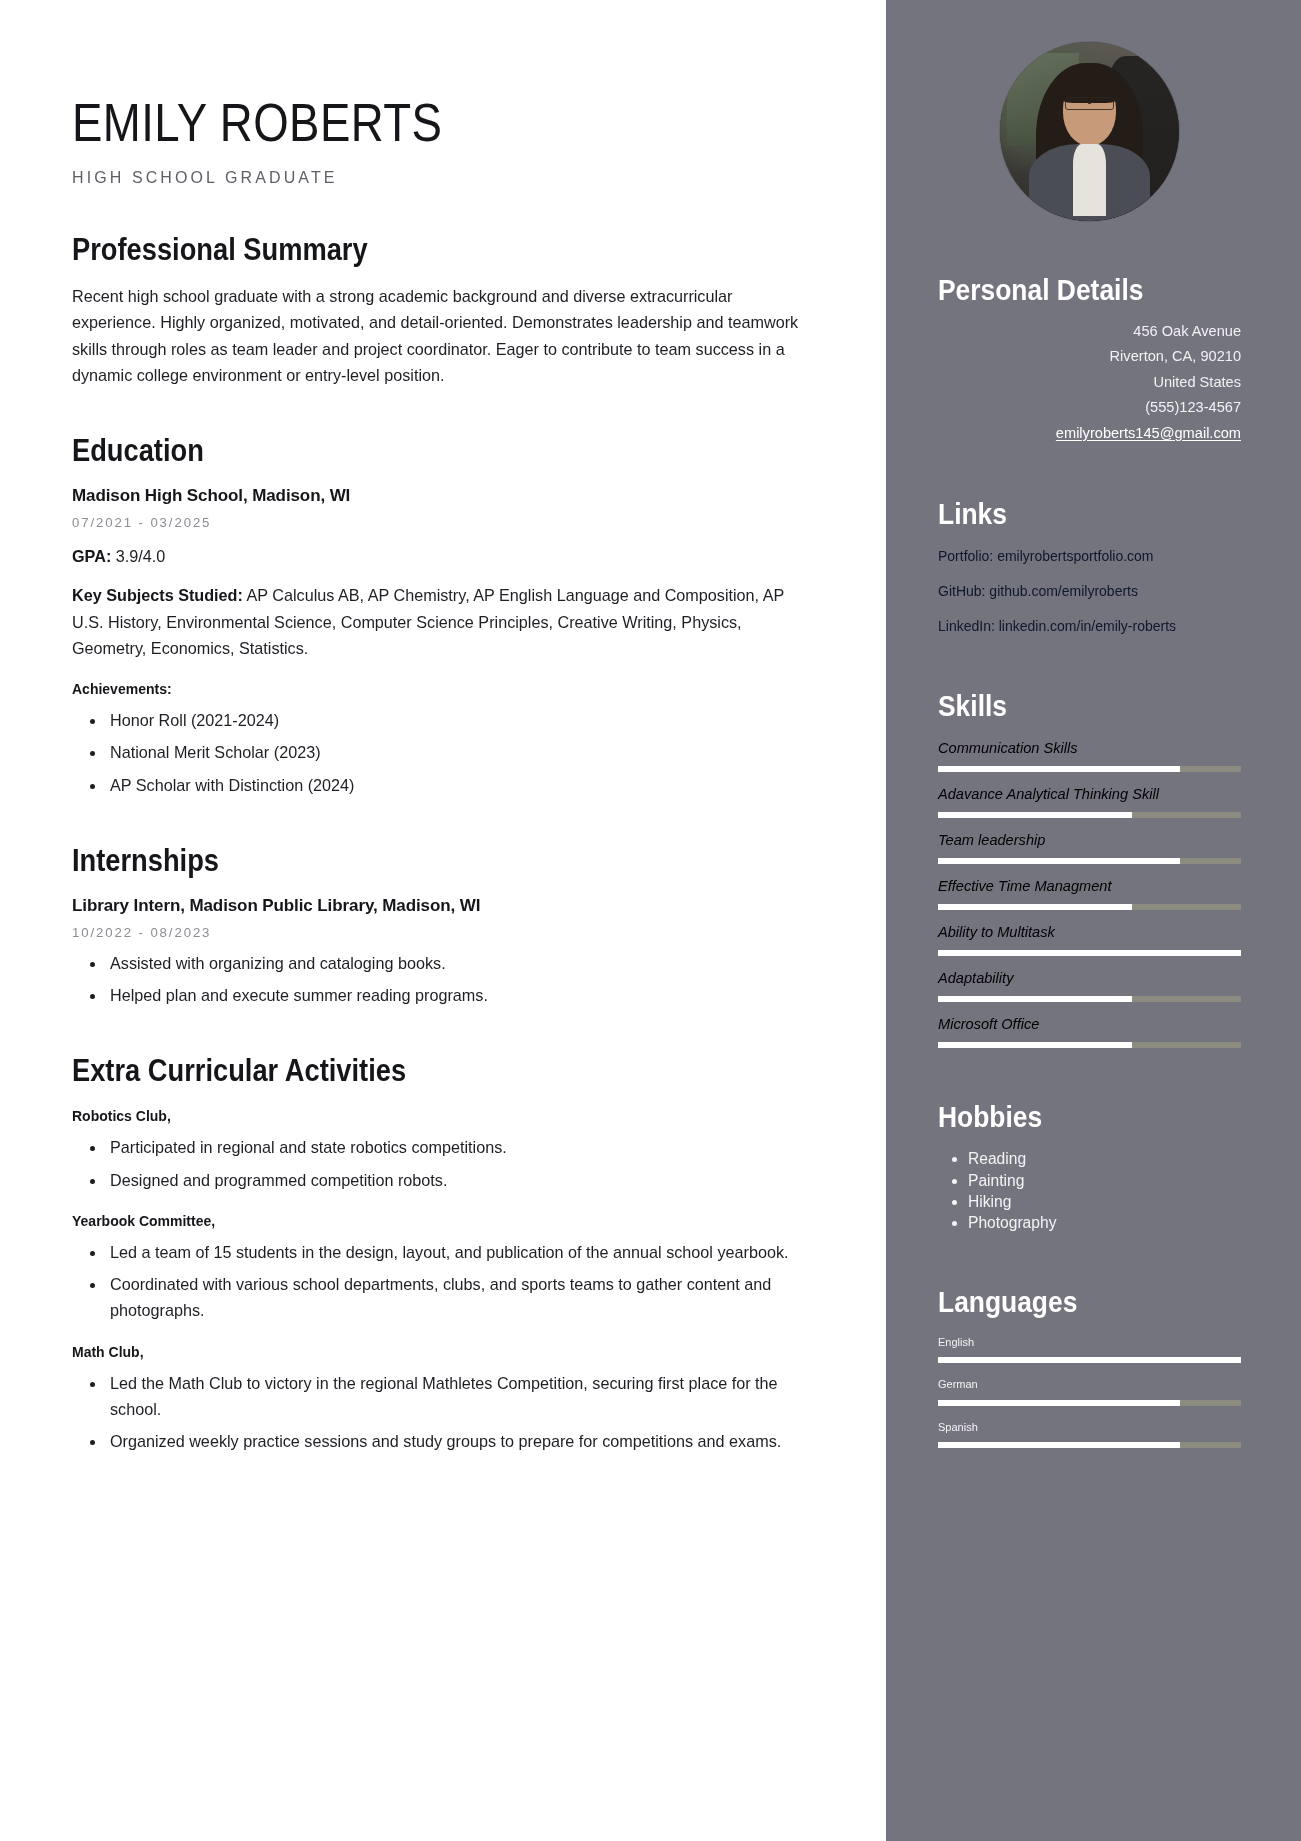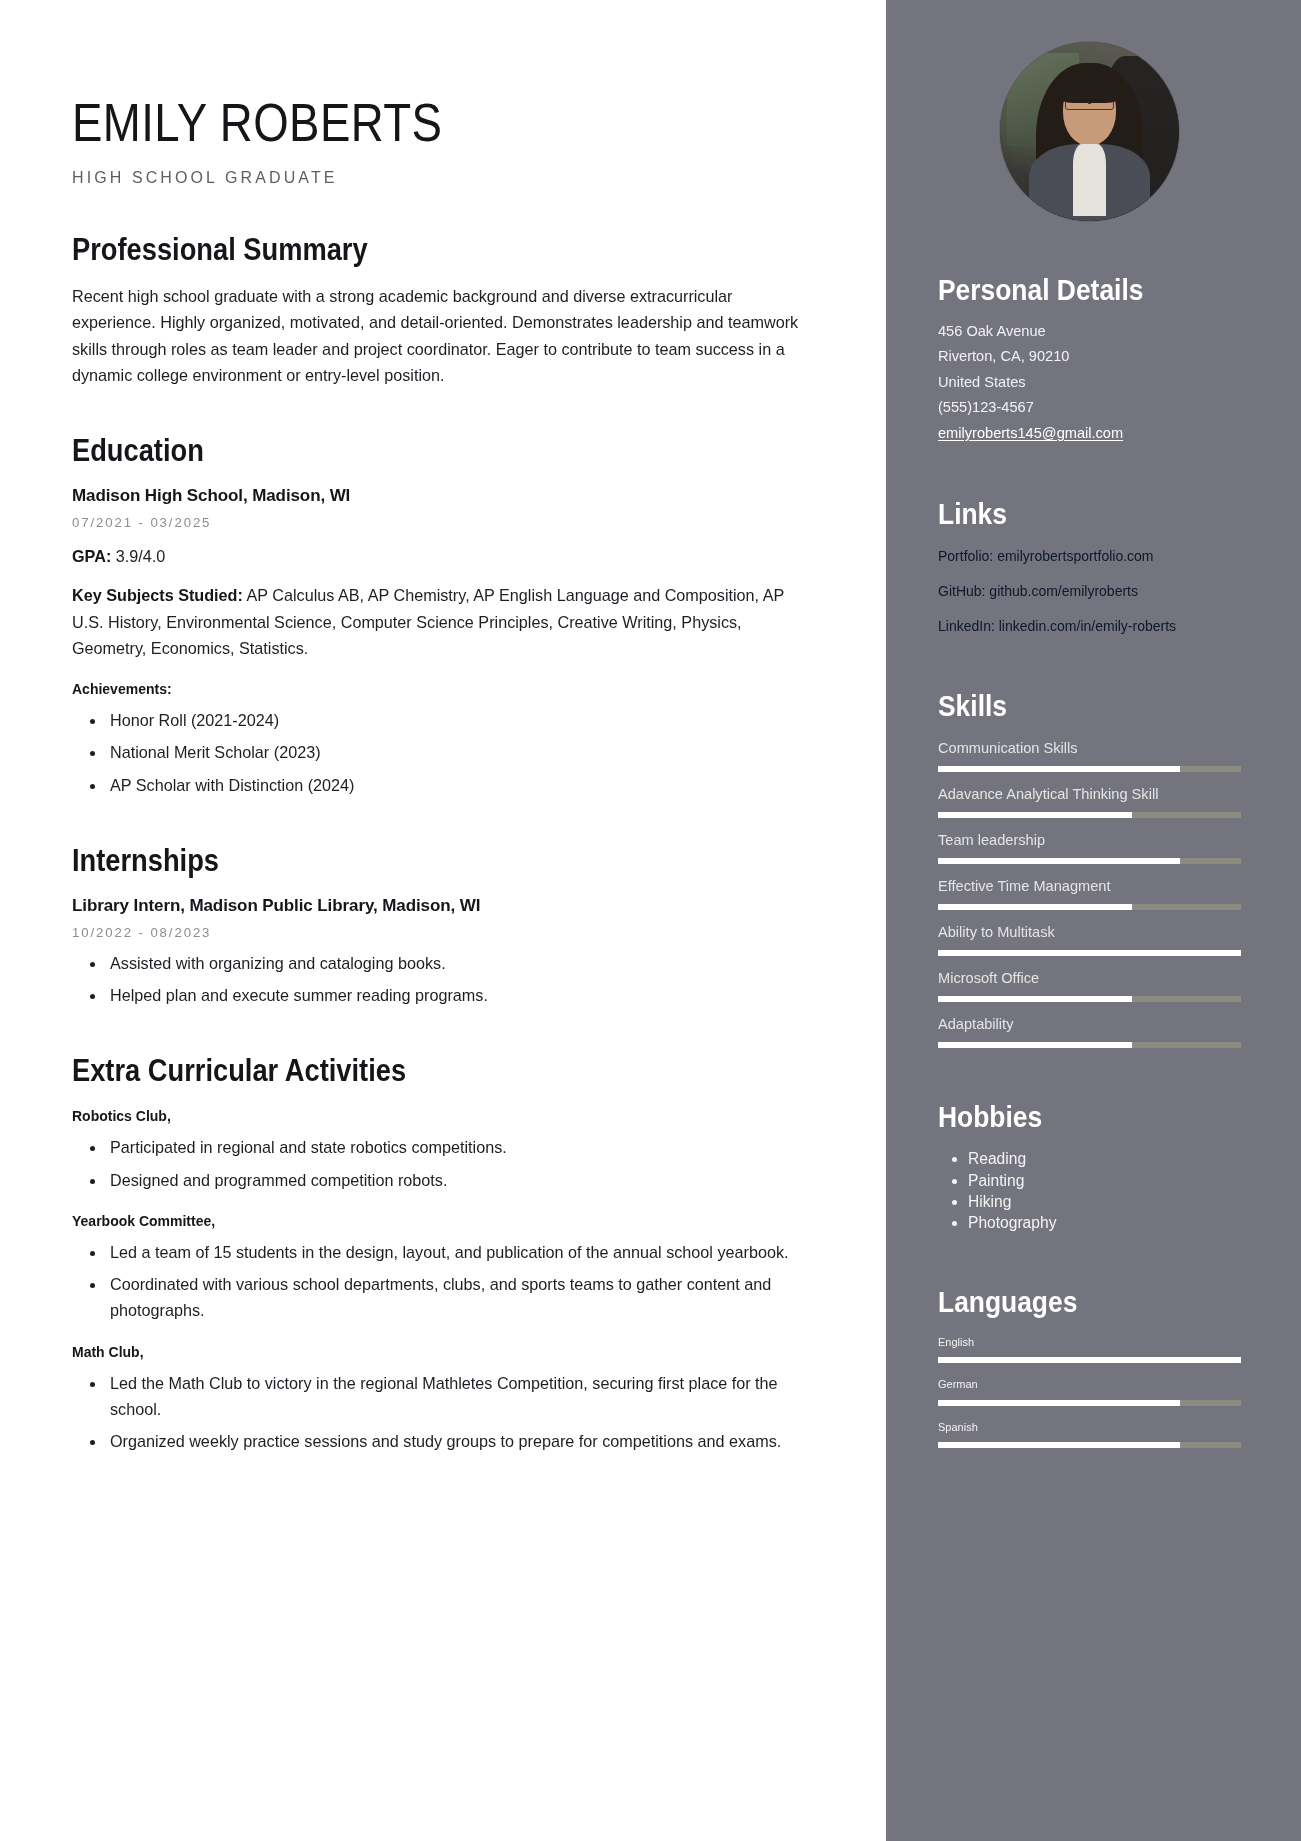--- a/index.html
+++ b/index.html
@@ -181,21 +181,21 @@
     transform: scaleX(0.88);
     transform-origin: left center;
     white-space: nowrap;
   }
   .side-line {
     font-size: 14.6px;
     line-height: 1.55;
     color: #f2f2f4;
     margin-top: 2px;
   }
-  .contact-block { margin-top: 12px; }
+  .contact-block { margin-top: 12px; text-align: right; }
   .contact-block .side-line { margin-top: 3px; }
   .email-link {
     color: #ffffff;
     text-decoration: underline;
     text-underline-offset: 2px;
   }
   .links-block { margin-top: 16px; }
   .links-block .link-row {
     font-size: 14px;
     line-height: 1.42;
@@ -203,22 +203,23 @@
     margin-top: 15px;
   }
   .links-block .link-row:first-child { margin-top: 0; }
 
   
   .skills-block { margin-top: 16px; }
   .skill { margin-top: 13px; }
   .skill:first-child { margin-top: 0; }
   .skill-label {
     font-size: 14.6px;
-    color: #e5e5e5;
+    color: #000000;
     line-height: 1.3;
+    font-style: italic;
   }
   .skill-track {
     position: relative;
     height: 6px;
     margin-top: 8px;
     background: #8c8b80;
     width: 100%;
   }
   .skill-fill {
     position: absolute;
@@ -378,27 +379,27 @@
             <div class="skill-fill" style="width: 64%;"></div>
           </div>
         </div>
         <div class="skill">
           <div class="skill-label">Ability to Multitask</div>
           <div class="skill-track">
             <div class="skill-fill" style="width: 100%;"></div>
           </div>
         </div>
         <div class="skill">
+          <div class="skill-label">Adaptability</div>
+          <div class="skill-track">
+            <div class="skill-fill" style="width: 64%;"></div>
+          </div>
+        </div>
+        <div class="skill">
           <div class="skill-label">Microsoft Office</div>
-          <div class="skill-track">
-            <div class="skill-fill" style="width: 64%;"></div>
-          </div>
-        </div>
-        <div class="skill">
-          <div class="skill-label">Adaptability</div>
           <div class="skill-track">
             <div class="skill-fill" style="width: 64%;"></div>
           </div>
         </div>
       </div>
     </div>
 
     <div class="side-section">
       <div class="side-title">Hobbies</div>
       <ul class="hobbies-block">

